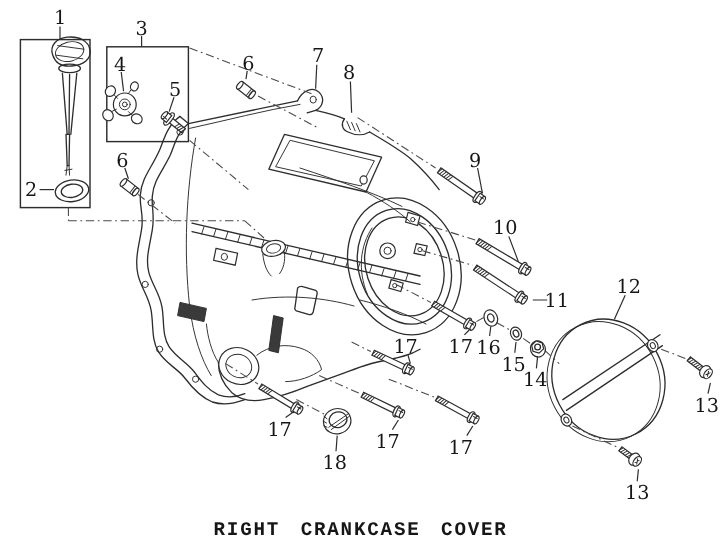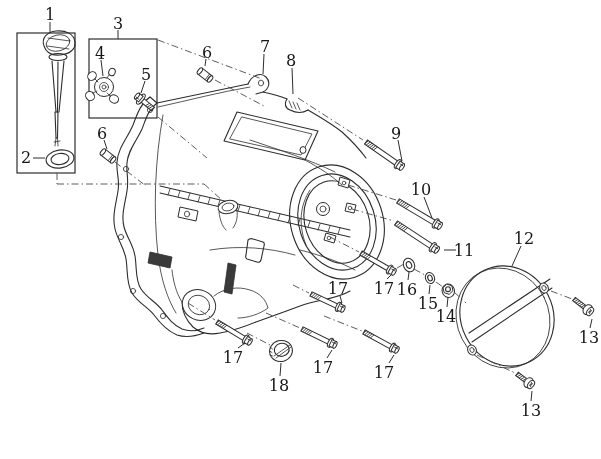--- a/index.html
+++ b/index.html
@@ -418,13 +418,14 @@
           <line x1="389" y1="363" x2="394" y2="355" class="solidleader"></line>
           <text x="384" y="378" text-anchor="middle" class="callout">17</text>
         </g>
         <g>
           <line x1="280" y1="376" x2="281" y2="363" class="solidleader"></line>
           <text x="279" y="391" text-anchor="middle" class="callout">18</text>
         </g>
       </g>
   </svg>
 
+  <div class="caption">RIGHT CRANKCASE COVER</div>
 </div>
 
 </body></html>

